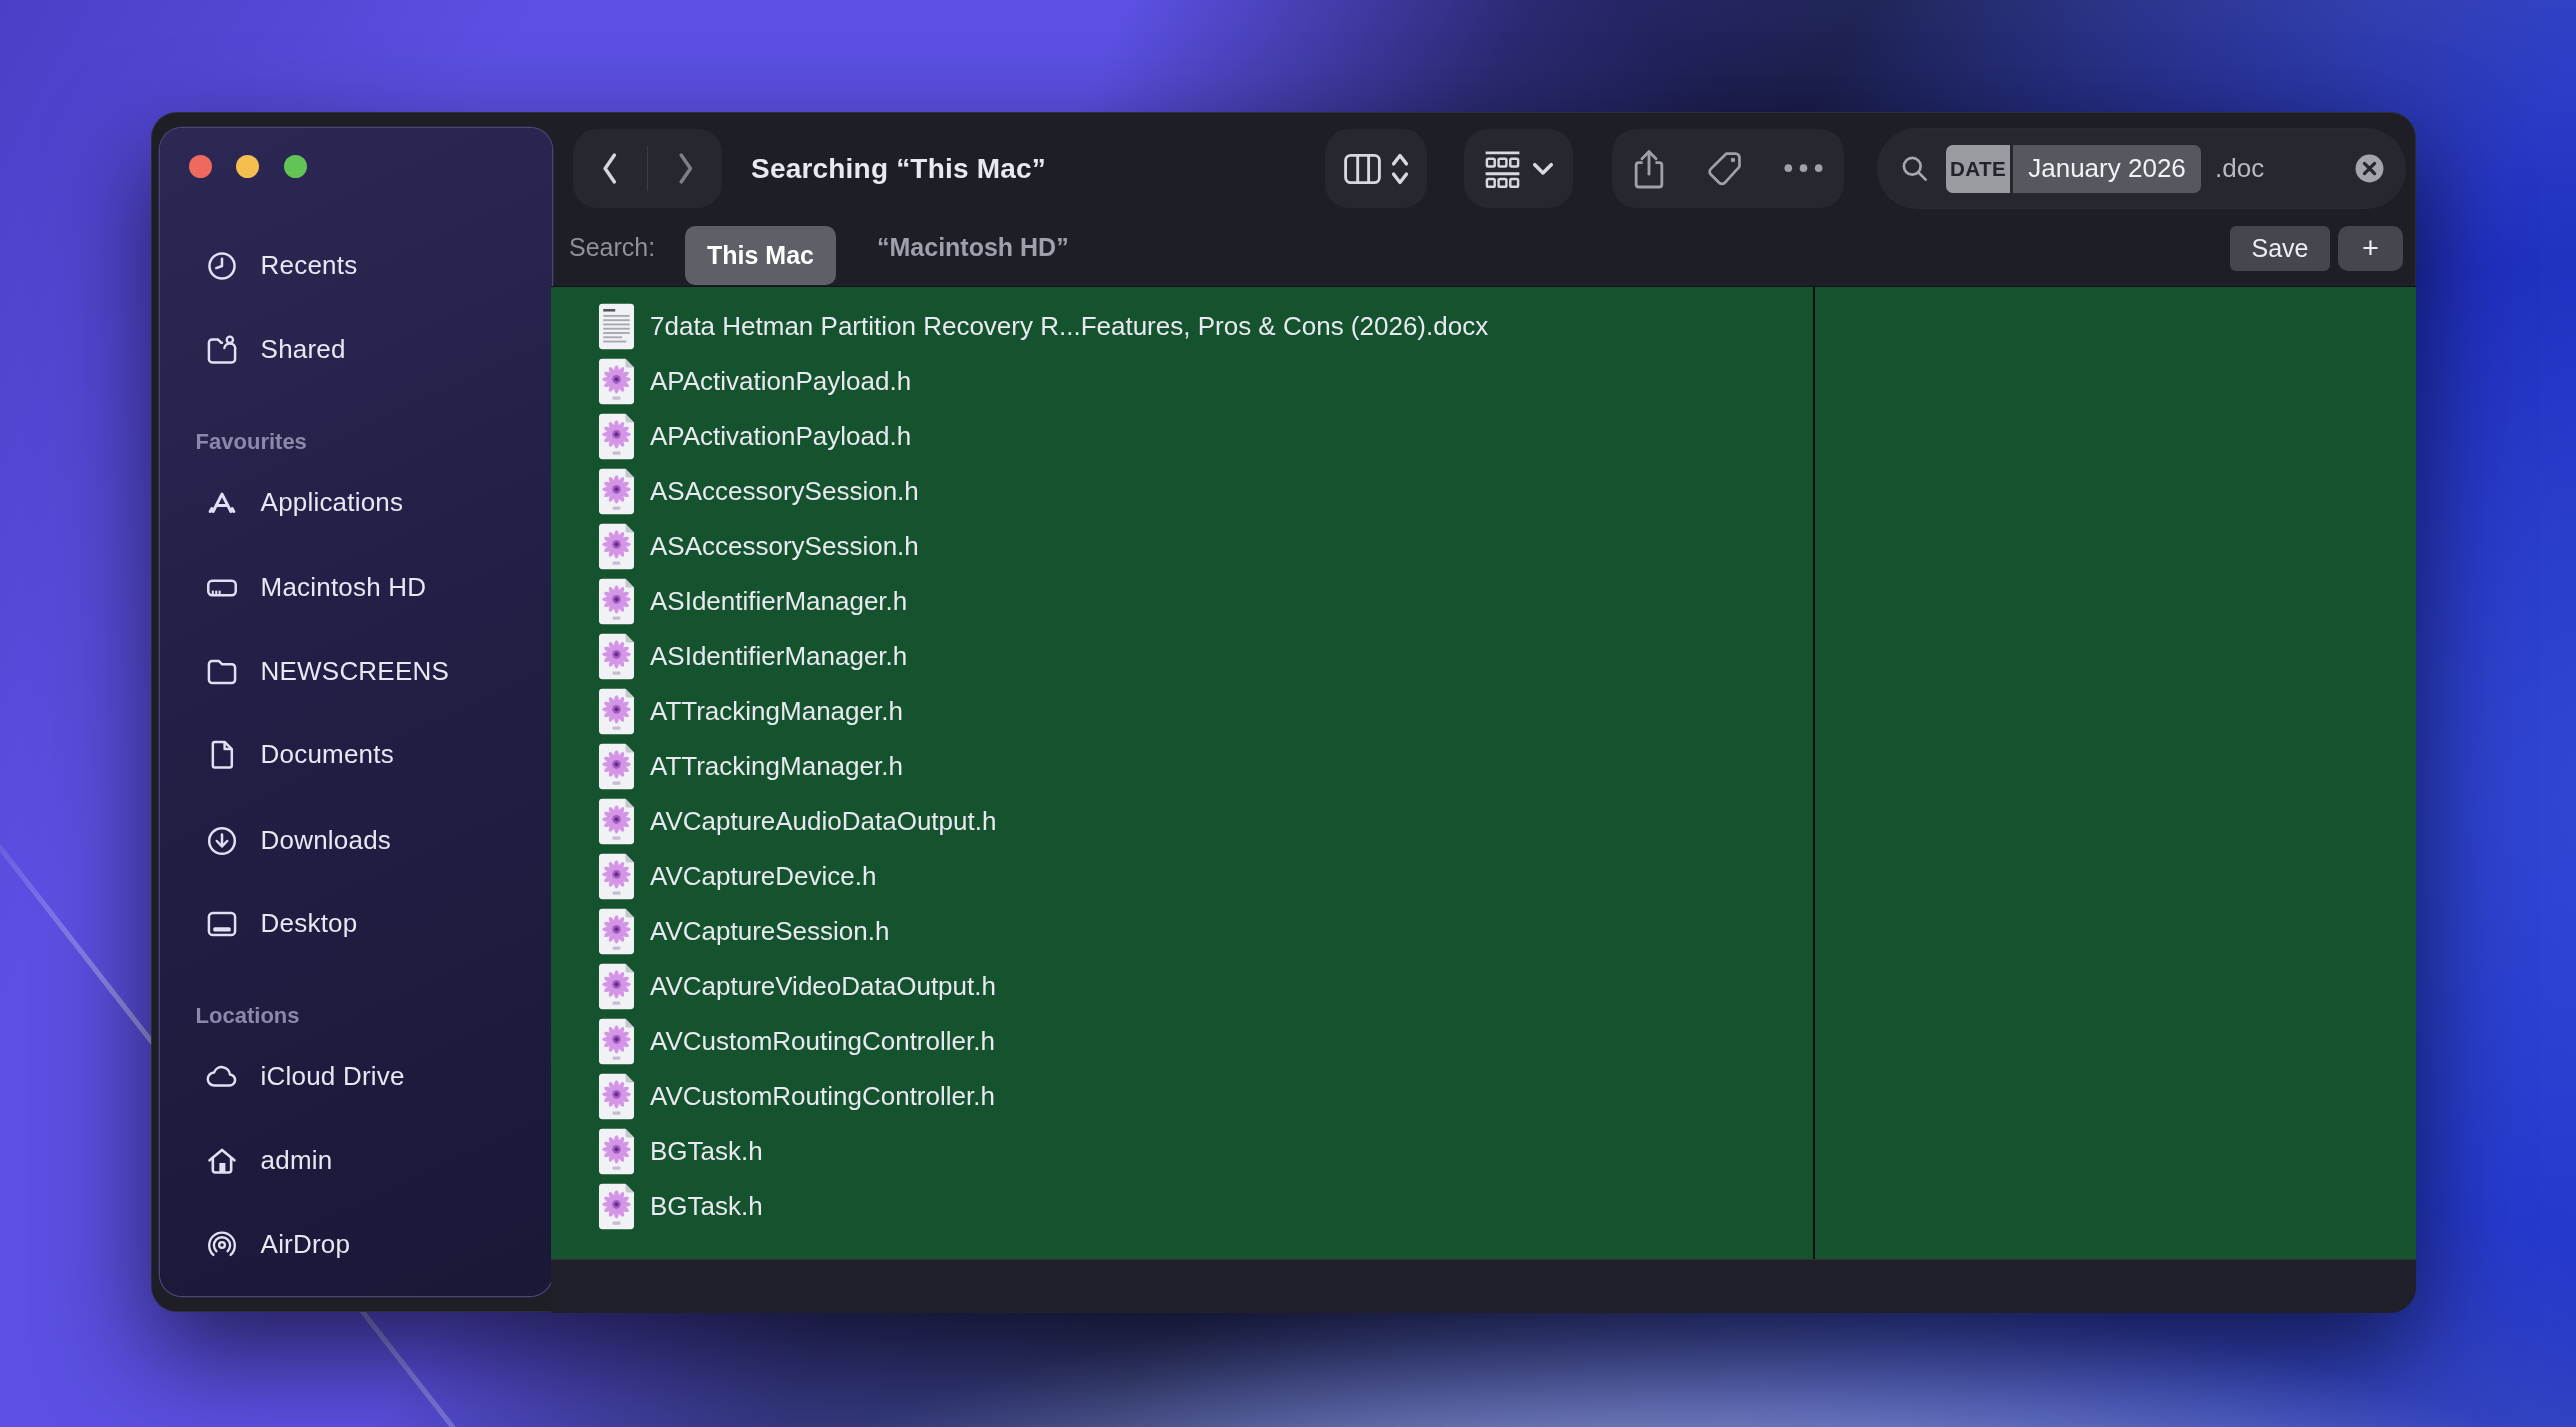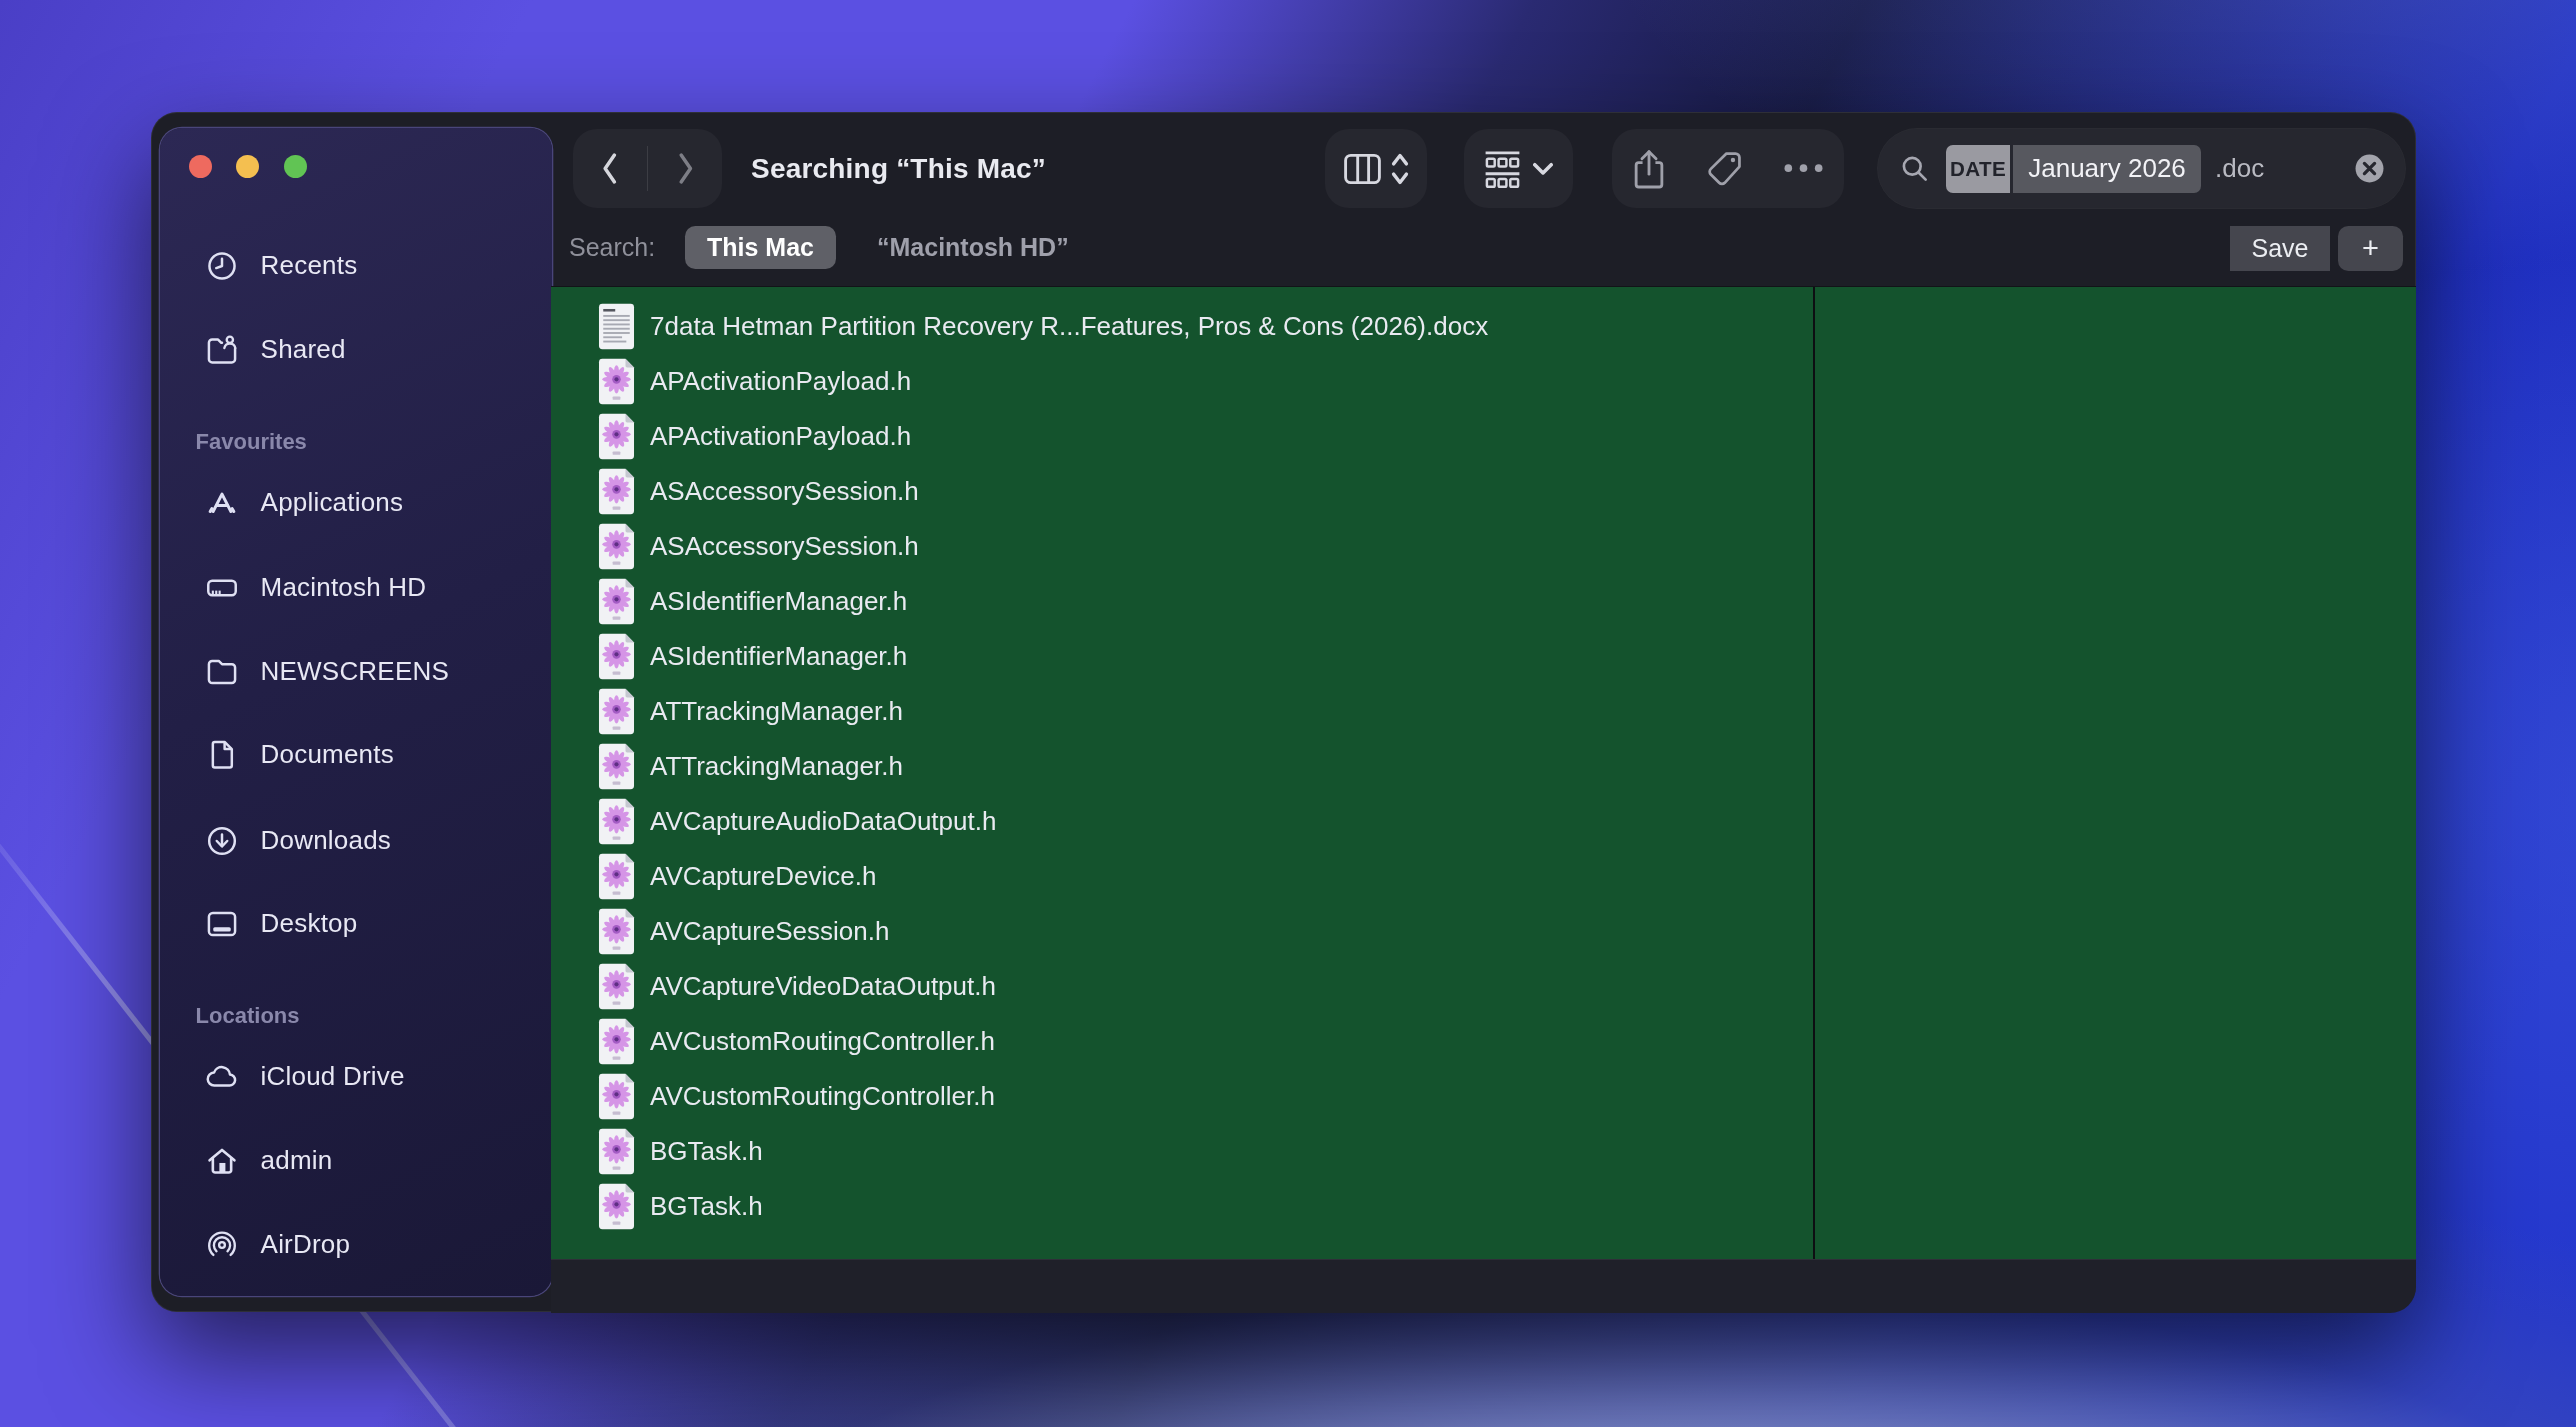--- a/index.html
+++ b/index.html
@@ -56,26 +56,26 @@
          background:#9a9aa1;color:#22232b;font-size:20.6px;font-weight:700;letter-spacing:0.4px;
          border-radius:6.9px 0 0 6.9px;}
   .tok-value{height:48px;display:flex;align-items:center;padding:0 15.5px;margin-left:2.6px;
          background:#57585f;color:#f2f2f6;font-size:26px;border-radius:0 6.9px 6.9px 0;}
   .qtext{margin-left:13.7px;color:#b9bac2;font-size:26px;}
   .clear{margin-left:auto;margin-right:19px;width:33px;height:33px;flex:0 0 auto;}
   
   .scopebar{position:absolute;left:0;top:96px;width:1865px;height:78px;}
   .scopelbl{position:absolute;left:18px;top:0;height:78px;display:flex;align-items:center;
             color:#8f909a;font-size:25px;}
-  .scopepill{position:absolute;left:134px;top:18px;height:43px;padding:0 22px;border-radius:10.3px;
+  .scopepill{position:absolute;left:134px;top:18px;height:43px;padding:8px 22px;border-radius:10.3px;
             background:#5f6067;color:#ffffff;font-size:25px;font-weight:700;
             display:flex;align-items:center;}
   .scope2{position:absolute;left:326px;top:0;height:78px;display:flex;align-items:center;
             color:#9fa0ab;font-size:25px;font-weight:700;}
-  .savebtn{position:absolute;left:1679px;top:18px;width:100px;height:45px;border-radius:0;
+  .savebtn{position:absolute;left:1679px;top:18px;width:100px;height:45px;border-radius:6px;
             background:#45464e;color:#eceef2;font-size:25px;display:flex;align-items:center;justify-content:center;}
   .addbtn{position:absolute;left:1787px;top:18px;width:65px;height:45px;border-radius:10.3px;
             background:#45464e;color:#eceef2;font-size:29px;display:flex;align-items:center;justify-content:center;}
   
   .content{position:absolute;left:0;top:174px;width:1865px;height:973px;background:#14532d;
            border-top:1.7px solid #121318;overflow:hidden;}
   .coldiv{position:absolute;left:1262px;top:0;width:1.7px;height:973px;background:#0d0e12;}
   .filelist{position:absolute;left:0;top:12px;width:1261px;}
   .filerow{position:relative;height:55px;display:flex;align-items:center;}
   .ficon{position:absolute;left:46px;width:39px;height:47px;}

